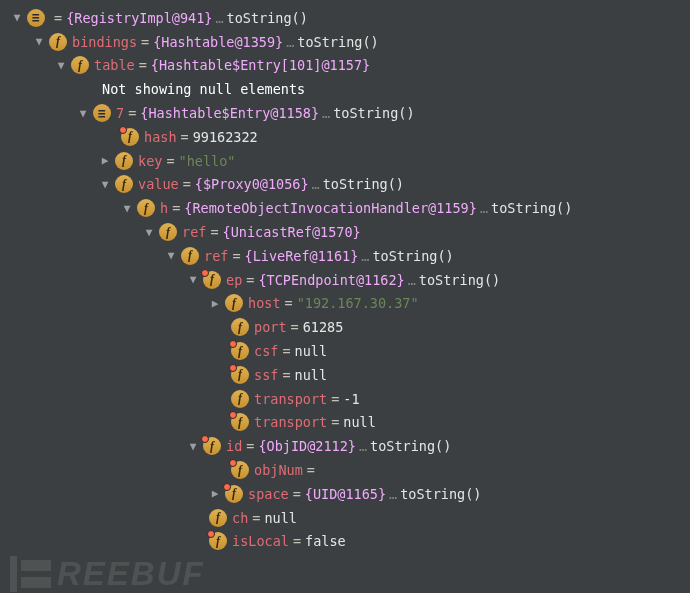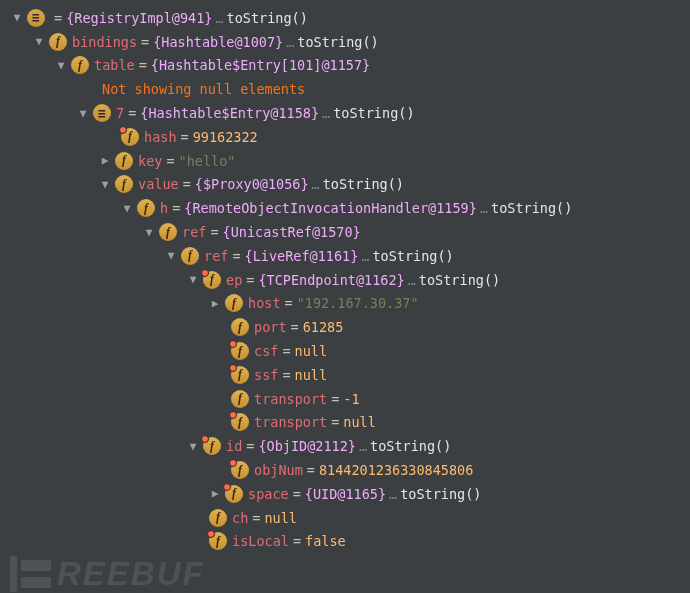--- a/index.html
+++ b/index.html
@@ -45,26 +45,26 @@
   .icon.enum { background: linear-gradient(#d9a84a,#c79130); }
   .icon.field { background: linear-gradient(#e0b152,#c79130); }
   .icon.enum::after { content:"≡"; color:#2b2b2b; font-size:13px; font-weight:bold; }
   .icon.field::after { content:"f"; color:#3a2a08; font-size:12px; font-weight:bold; font-family:"Georgia",serif; font-style:italic; }
   .icon.dot::before{
     content:""; position:absolute; width:6px; height:6px; border-radius:50%;
     background:#ff6a4d; top:-2px; left:-2px; border:1px solid #2b2b2b;
   }
   .name  { color: #e06c75; }
   .eq    { color: #c5c0b4; margin: 0 4px; }
-  .val   { color: #fdba74; }
+  .val   { color: #e5e5e5; }
   .type  { color: #f0abfc; }
   .str   { color: #6a8759; }
   .link  { color: #e5e5e5; }
   .ellipsis { color:#808080; margin:0 3px; }
-  .muted { color:#f97316; }
+  .muted { color:#ffffff; }
   .ind { display:inline-block; }
   .watermark{
     position:absolute; left:10px; bottom:0;
     font-family:Arial,Helvetica,sans-serif; font-size:33px; font-weight:800;
     color:rgba(190,196,199,0.14); letter-spacing:2px; display:flex; align-items:center;
     pointer-events:none;
     font-style:italic;
   }
   .watermark .bars{
     width:30px; height:34px; position:relative; margin-right:6px;
@@ -88,21 +88,21 @@
   <span class="ellipsis">…</span>
   <span class="link">toString()</span>
 </div>
 
 <div class="row">
   <span class="ind" style="width:28px"></span>
   <span class="arrow down"></span>
   <span class="icon field"></span>
   <span class="name">bindings</span>
   <span class="eq">=</span>
-  <span class="type">{Hashtable@1007}</span>
+  <span class="type">{Hashtable@1359}</span>
   <span class="ellipsis">…</span>
   <span class="link">toString()</span>
 </div>
 
 <div class="row">
   <span class="ind" style="width:50px"></span>
   <span class="arrow down"></span>
   <span class="icon field"></span>
   <span class="name">table</span>
   <span class="eq">=</span>
@@ -253,21 +253,20 @@
   <span class="type">{ObjID@2112}</span>
   <span class="ellipsis">…</span>
   <span class="link">toString()</span>
 </div>
 
 <div class="row">
   <span class="ind" style="width:224px"></span>
   <span class="icon field dot"></span>
   <span class="name">objNum</span>
   <span class="eq">=</span>
-  <span class="val">8144201236330845806</span>
 </div>
 
 <div class="row">
   <span class="ind" style="width:204px"></span>
   <span class="arrow right"></span>
   <span class="icon field dot"></span>
   <span class="name">space</span>
   <span class="eq">=</span>
   <span class="type">{UID@1165}</span>
   <span class="ellipsis">…</span>

